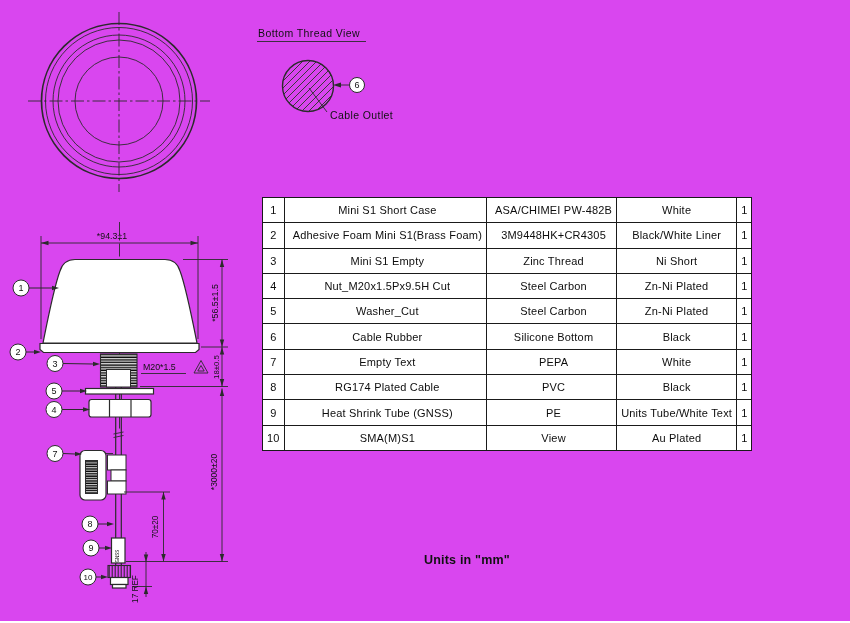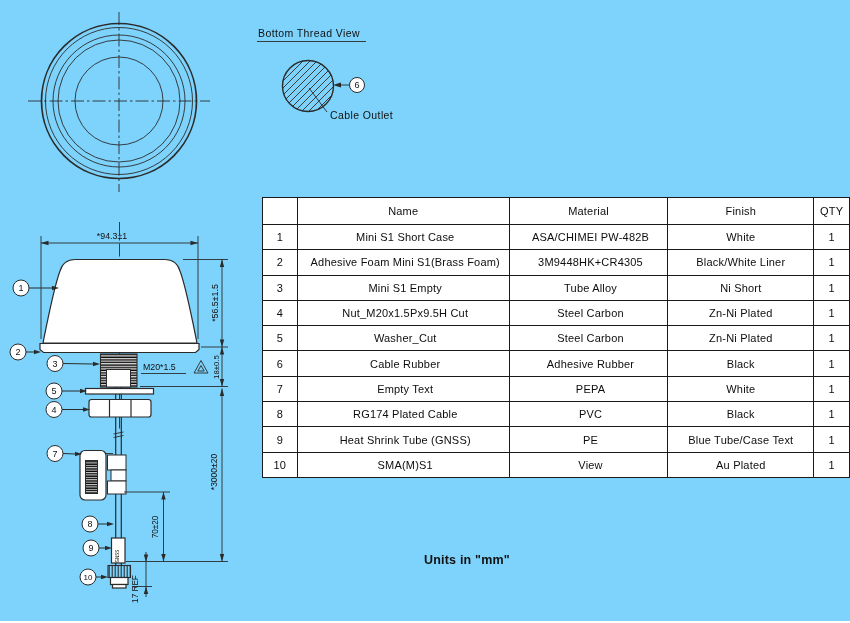--- a/index.html
+++ b/index.html
@@ -1,16 +1,16 @@
 <!DOCTYPE html>
 <html><head>
 <meta charset="utf-8">
 <style>
   html,body{margin:0;padding:0;background:#ffffff;}
-  #page{position:relative;width:850px;height:621px;background:#7dd3fc;overflow:hidden;
+  #page{position:relative;width:850px;height:621px;background:#d946ef;overflow:hidden;
         font-family:"Liberation Sans",sans-serif;color:#111;}
   svg text{font-family:"Liberation Sans",sans-serif;fill:#111;}
   
   #parts-table{position:absolute;left:262px;top:197px;border-collapse:collapse;
                table-layout:fixed;font-size:11px;letter-spacing:.2px;color:#0d0d0d;}
   #parts-table td{border:1.3px solid #1a1a1a;padding:0 4px;height:24.3px;
                   overflow:hidden;white-space:nowrap;background:#fff;}
   #parts-table tr.hdr td{height:26px;text-align:center;}
   #parts-table td.c{text-align:center;}
   #parts-table td.l{text-align:center;padding-left:8px;}
@@ -234,66 +234,59 @@
       <circle cx="88" cy="577" r="8" fill="#fff"></circle>
       <line x1="96" y1="577" x2="101" y2="577"></line>
       <polygon points="108,577 101,574.8 101,579.2" fill="#2b2b2b" stroke="none"></polygon>
       <text x="88" y="580.3" font-size="8" text-anchor="middle" stroke="none">10</text>
     </g>
   </g>
 </svg>
 
 <table id="parts-table">
   <tbody>
-        <tr class="hdr">
-    <td style="width:31px"></td>
-    <td style="width:207px">Name</td>
-    <td style="width:161px">Material</td>
-    <td style="width:150px">Finish</td>
-    <td style="width:28px">QTY</td>
-  </tr>
   <tr>
     <td class="c">1</td>
     <td class="l">Mini S1 Short Case</td>
     <td class="l">ASA/CHIMEI PW-482B</td>
     <td class="c">White</td>
     <td class="c">1</td>
   </tr>
   <tr>
     <td class="c">2</td>
     <td class="l">Adhesive Foam Mini S1(Brass Foam)</td>
     <td class="l">3M9448HK+CR4305</td>
     <td class="c">Black/White Liner</td>
     <td class="c">1</td>
   </tr>
   <tr>
     <td class="c">3</td>
     <td class="l">Mini S1 Empty</td>
-    <td class="l">Tube Alloy</td>
+    <td class="l">Zinc Thread</td>
     <td class="c">Ni Short</td>
     <td class="c">1</td>
   </tr>
   <tr>
     <td class="c">4</td>
     <td class="l">Nut_M20x1.5Px9.5H Cut</td>
     <td class="l">Steel Carbon</td>
     <td class="c">Zn-Ni Plated</td>
     <td class="c">1</td>
   </tr>
   <tr>
     <td class="c">5</td>
     <td class="l">Washer_Cut</td>
     <td class="l">Steel Carbon</td>
     <td class="c">Zn-Ni Plated</td>
     <td class="c">1</td>
   </tr>
   <tr>
     <td class="c">6</td>
     <td class="l">Cable Rubber</td>
-    <td class="l">Adhesive Rubber</td>
+    <td class="l">Silicone Bottom</td>
     <td class="c">Black</td>
     <td class="c">1</td>
   </tr>
   <tr>
     <td class="c">7</td>
     <td class="l">Empty Text</td>
     <td class="l">PEPA</td>
     <td class="c">White</td>
     <td class="c">1</td>
   </tr>
@@ -301,21 +294,21 @@
     <td class="c">8</td>
     <td class="l">RG174 Plated Cable</td>
     <td class="l">PVC</td>
     <td class="c">Black</td>
     <td class="c">1</td>
   </tr>
   <tr>
     <td class="c">9</td>
     <td class="l">Heat Shrink Tube (GNSS)</td>
     <td class="l">PE</td>
-    <td class="c">Blue Tube/Case Text</td>
+    <td class="c">Units Tube/White Text</td>
     <td class="c">1</td>
   </tr>
   <tr>
     <td class="c">10</td>
     <td class="l">SMA(M)S1</td>
     <td class="l">View</td>
     <td class="c">Au Plated</td>
     <td class="c">1</td>
   </tr>
 </tbody>

